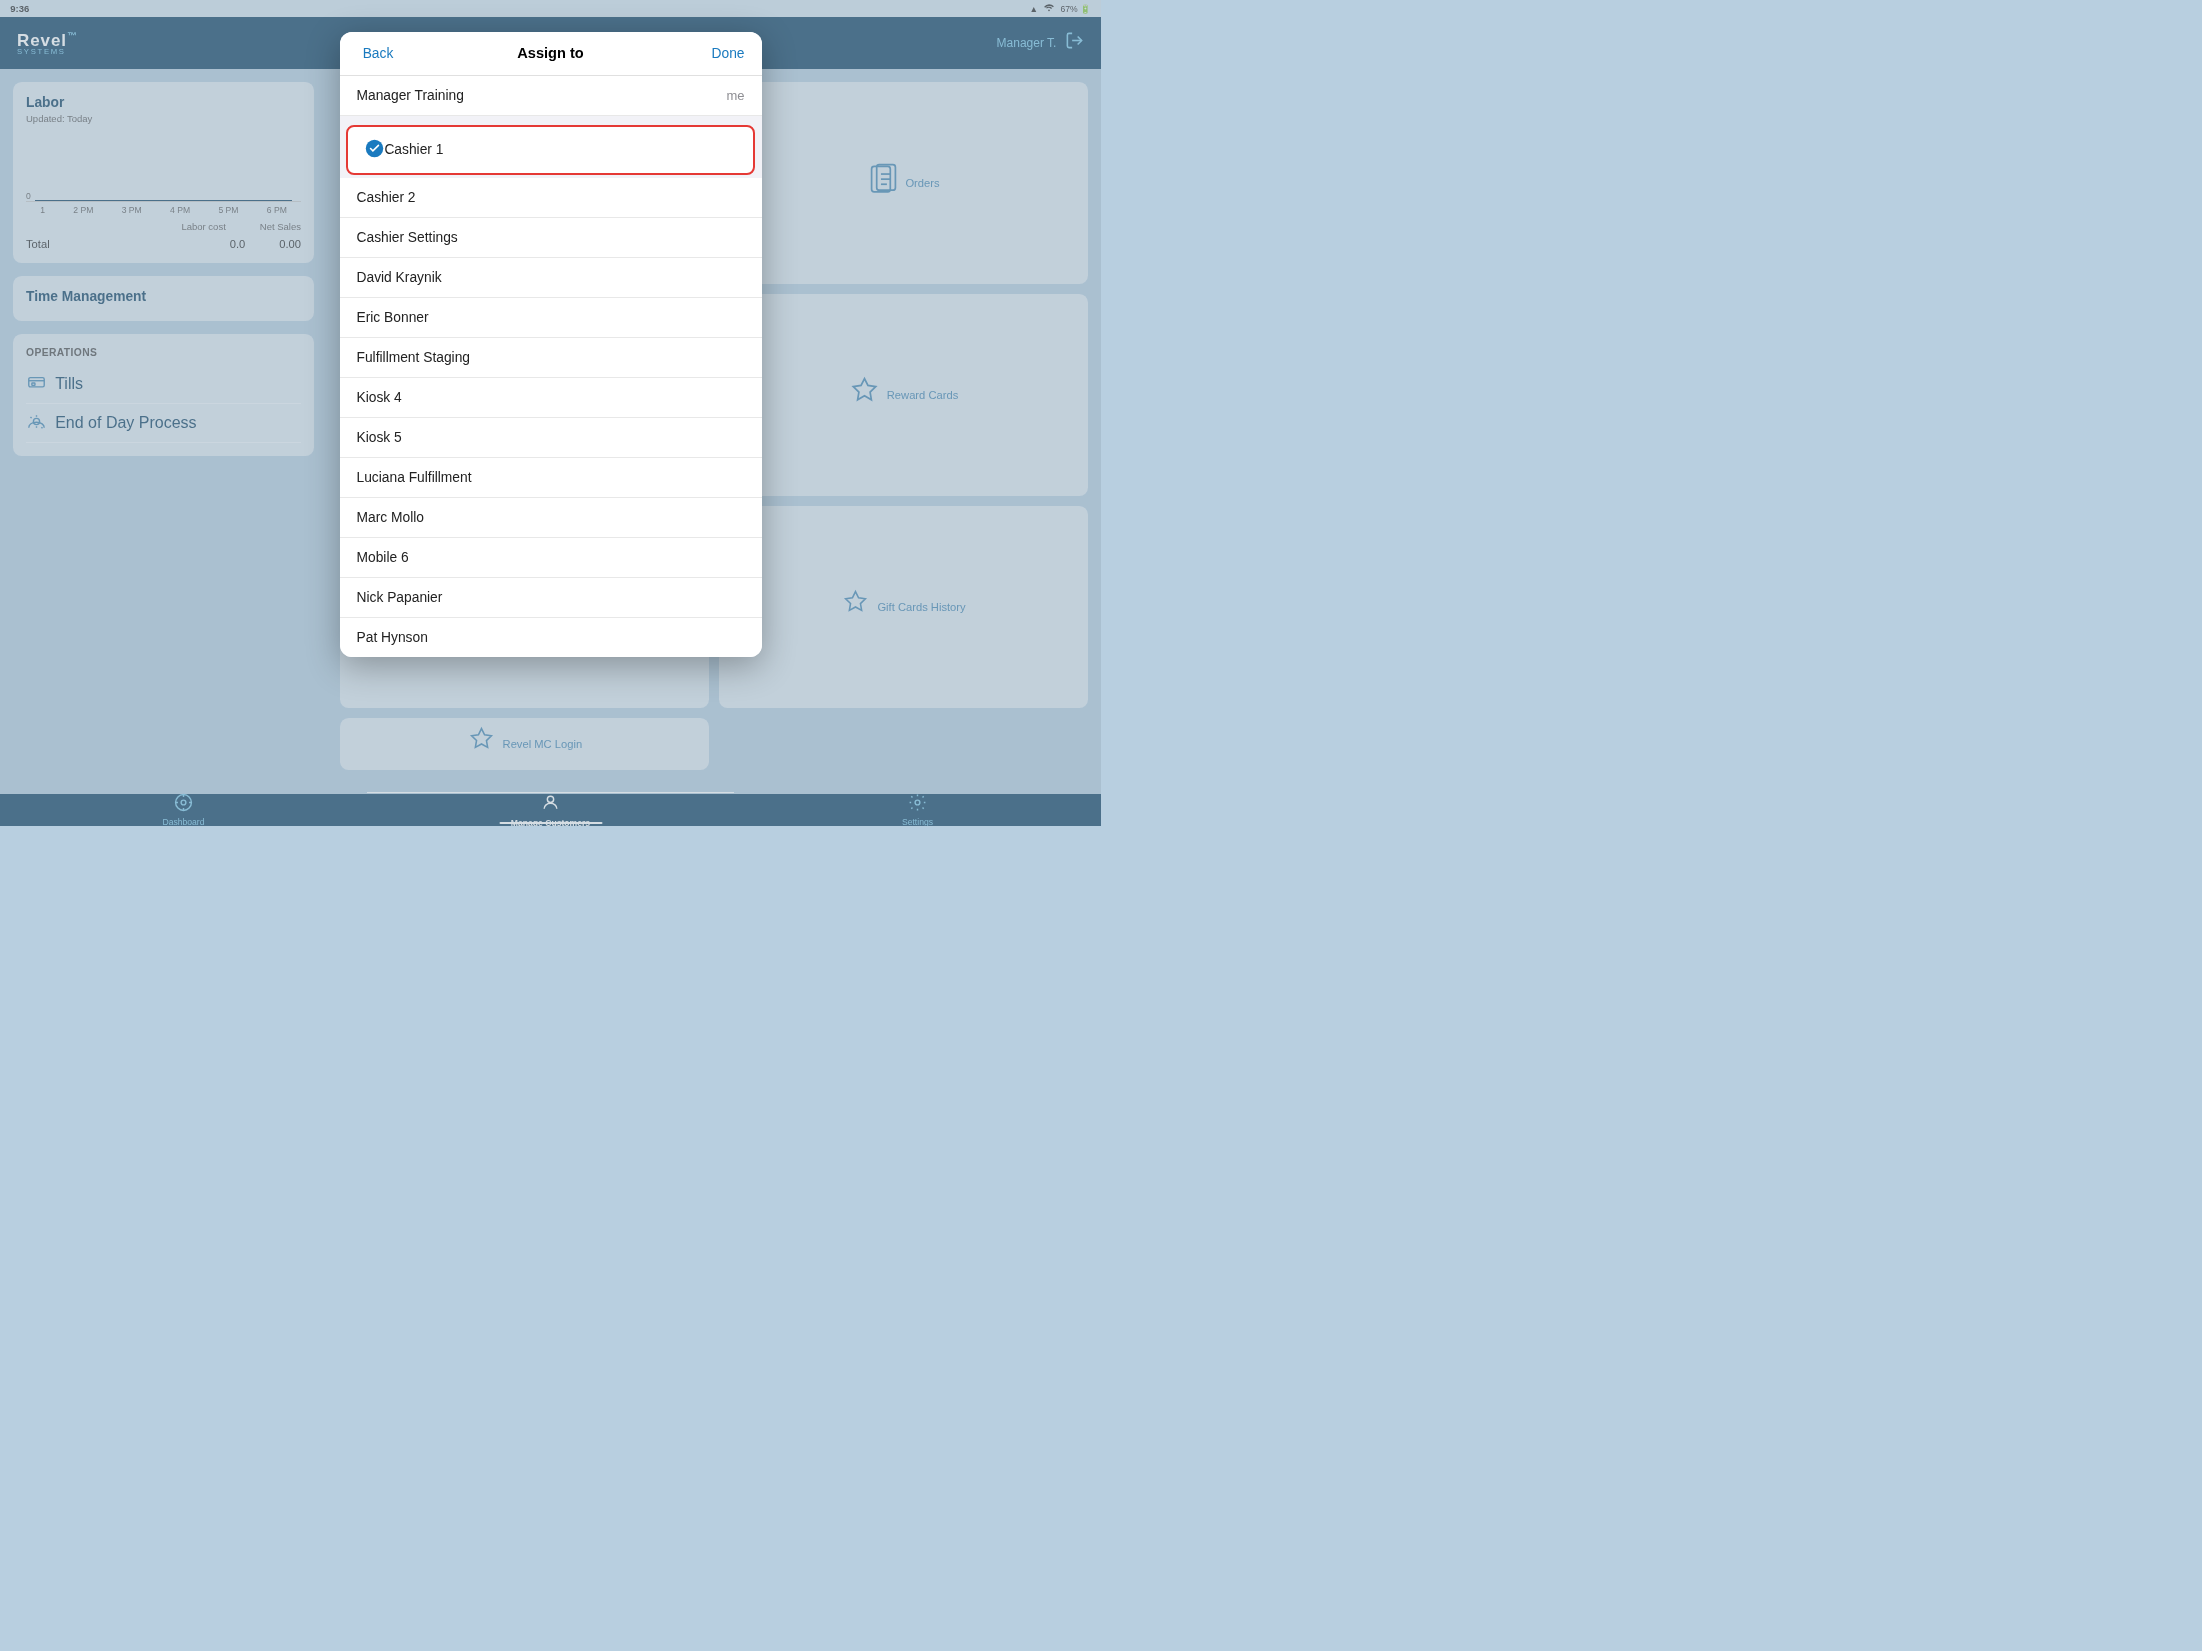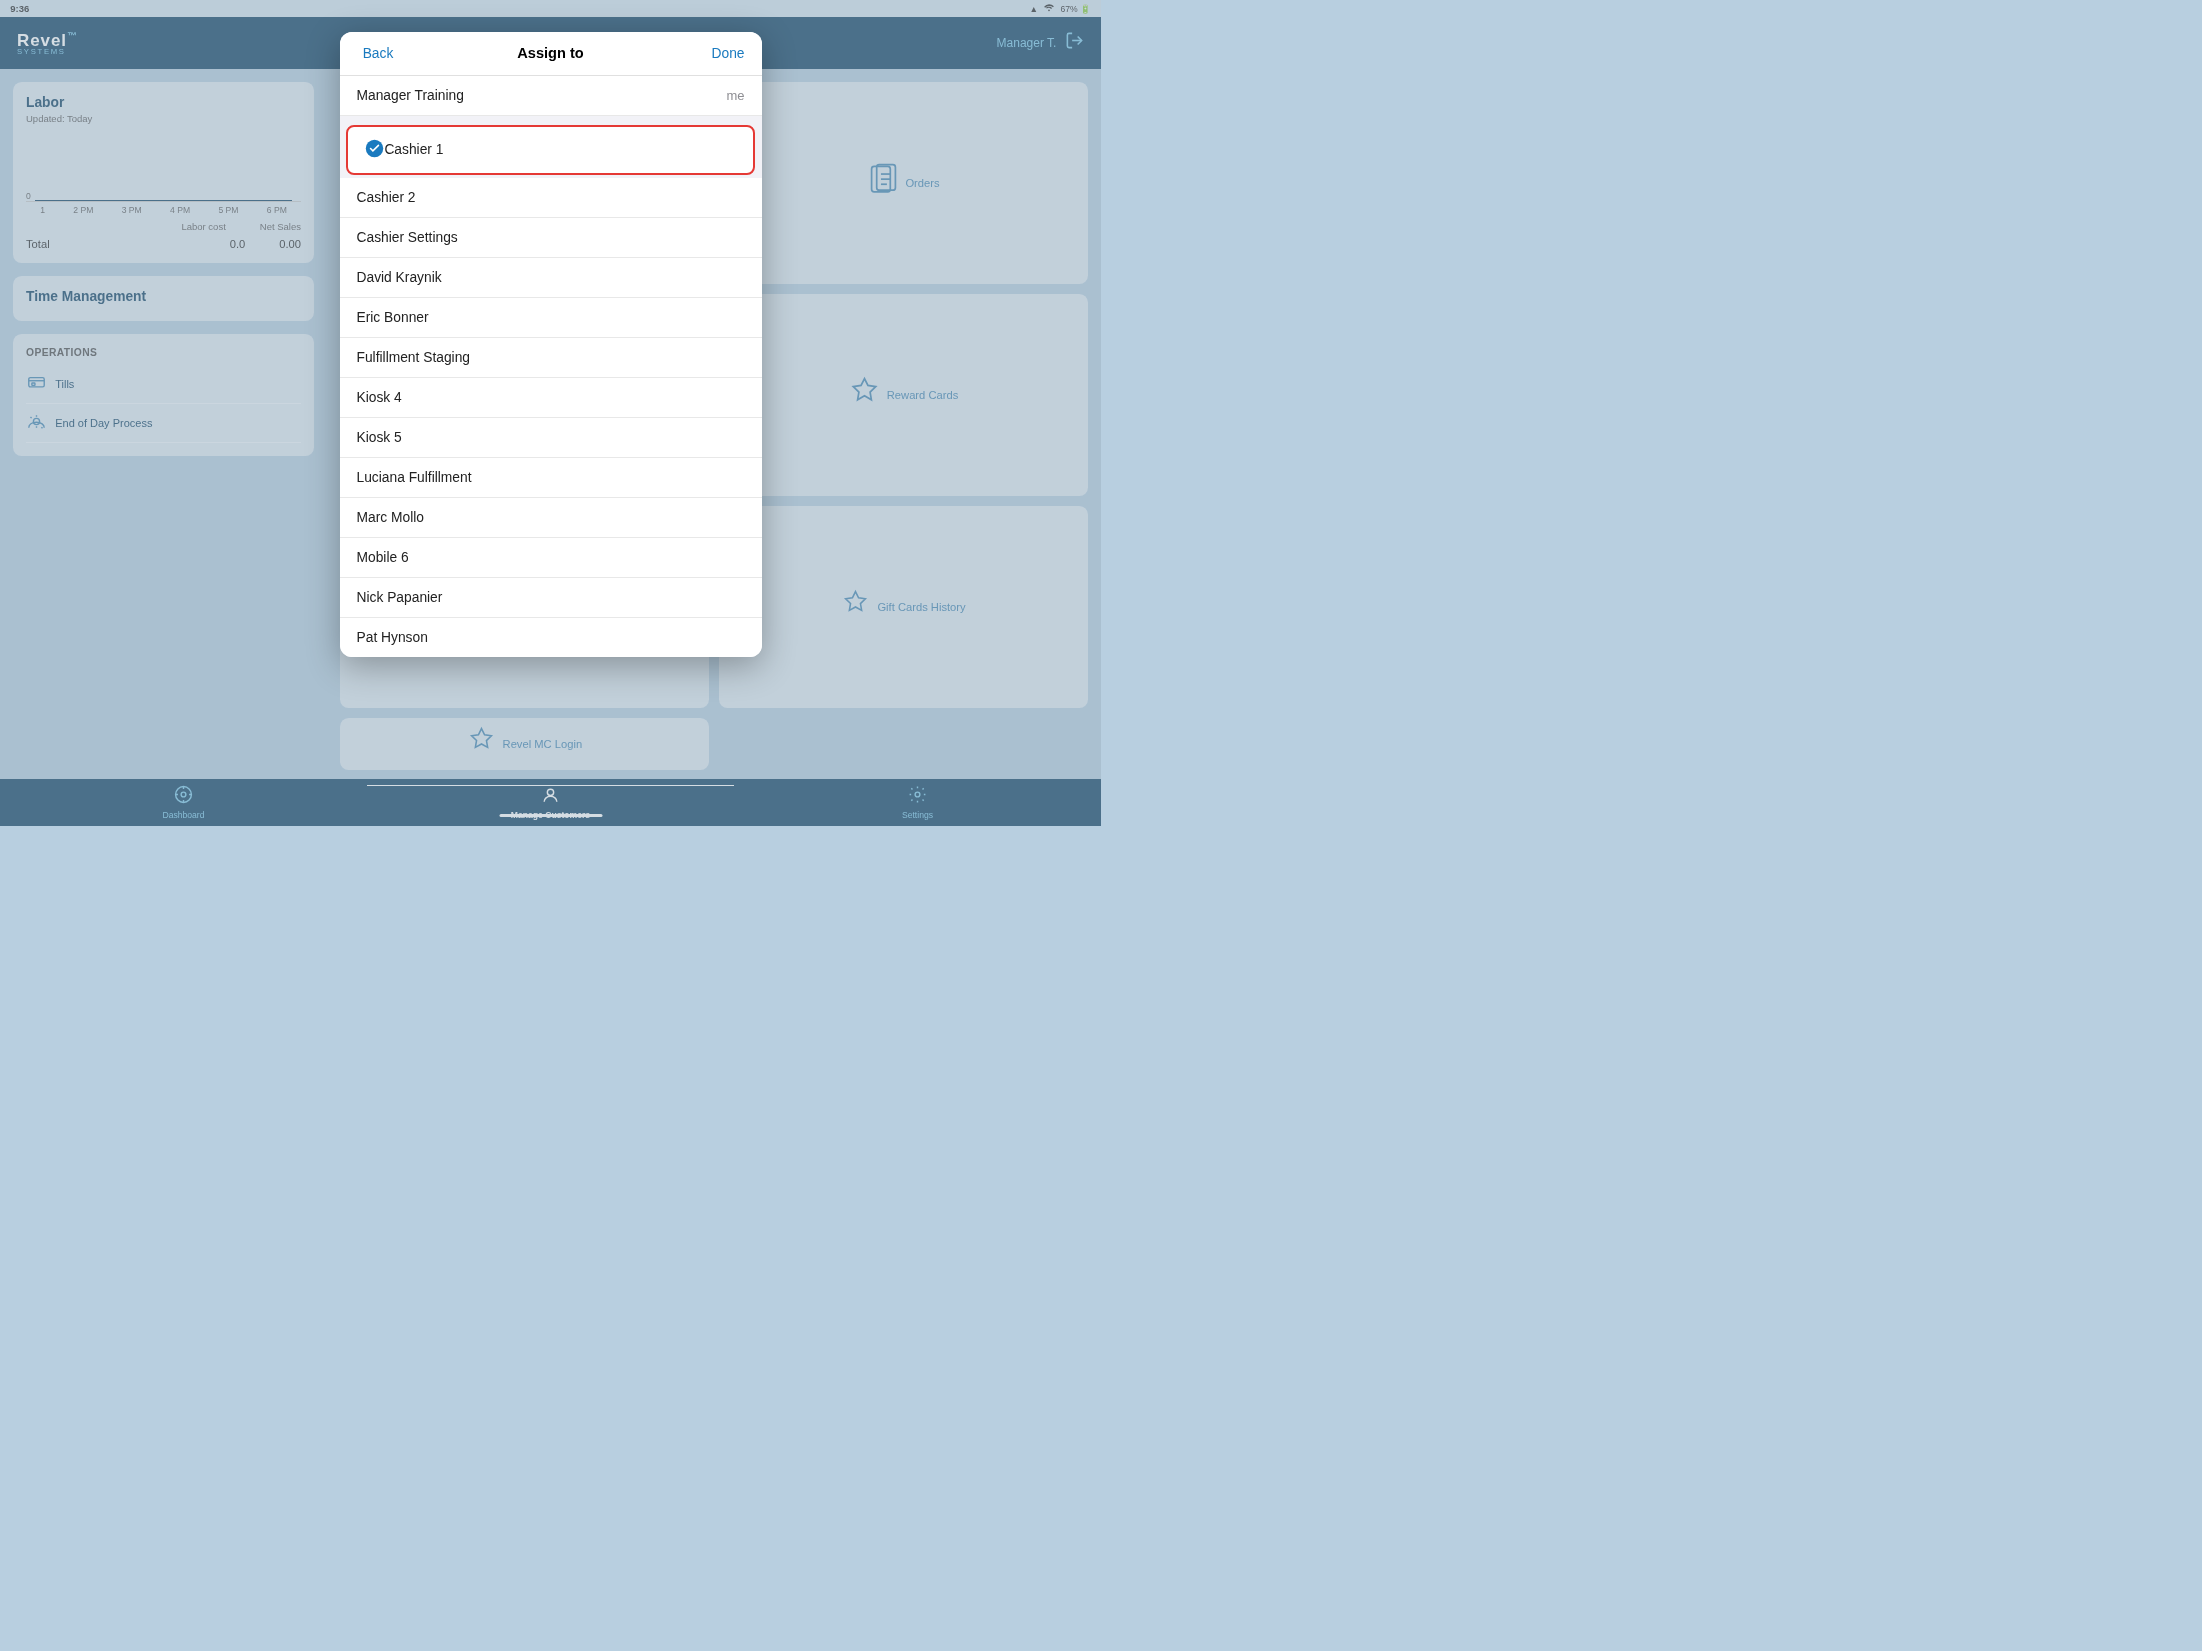--- a/index.html
+++ b/index.html
@@ -138,21 +138,21 @@
       margin-bottom: 6.9px;
       letter-spacing: 0.4px;
     }
     .ops-item {
       display: flex;
       align-items: center;
       gap: 8.6px;
       padding: 8.6px 0;
       border-bottom: 0.9px solid rgba(255,255,255,0.5);
       color: #1a4a6b;
-      font-size: 11px;
+      font-size: 16px;
     }
     .ops-icon {
       font-size: 15.5px;
       width: 20.6px;
       text-align: center;
     }
 
     
     .right-panel {
       flex: 1;
@@ -180,21 +180,21 @@
     }
     .action-btn .btn-icon {
       font-size: 24px;
       color: #4a8ab5;
     }
 
     
     .bottom-nav {
       position: absolute;
       bottom: 0; left: 0; right: 0;
-      height: 47px;
+      height: 32px;
       background: #1a4a6b;
       display: flex;
       align-items: center;
       justify-content: flex-start;
       z-index: 99;
     }
     .nav-item {
       display: flex;
       flex-direction: column;
       align-items: center;

